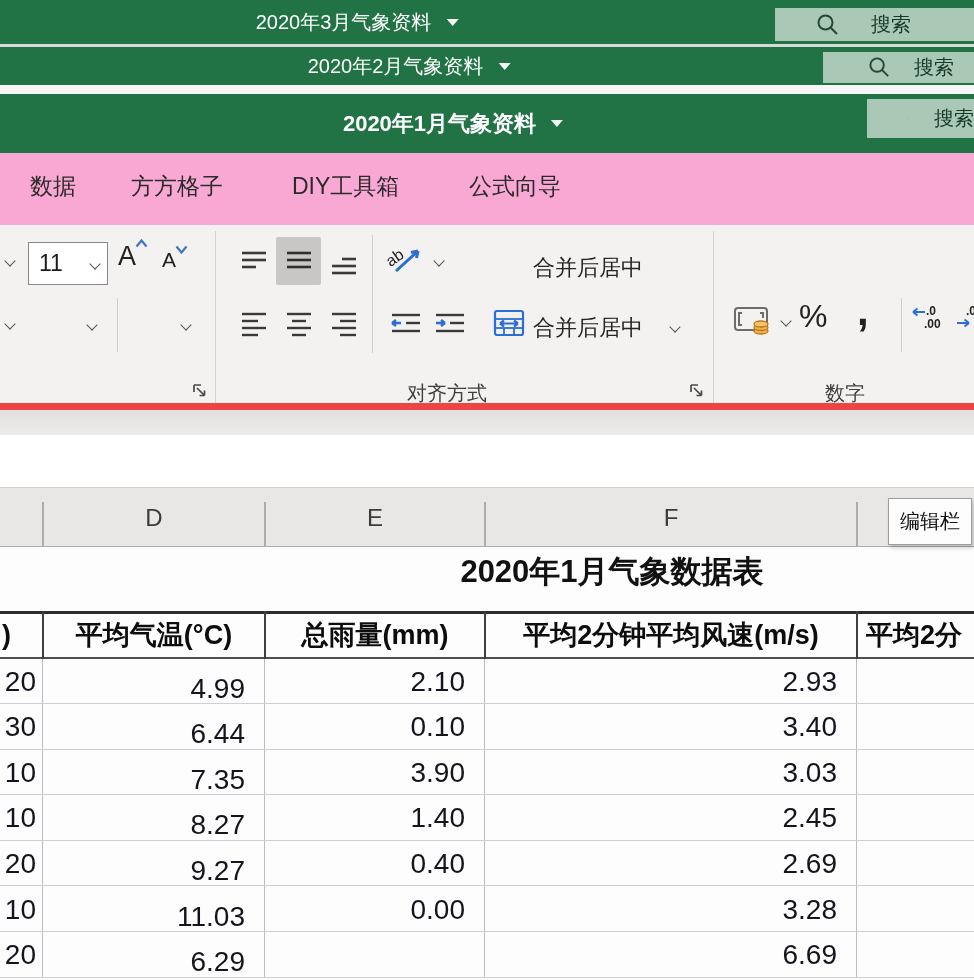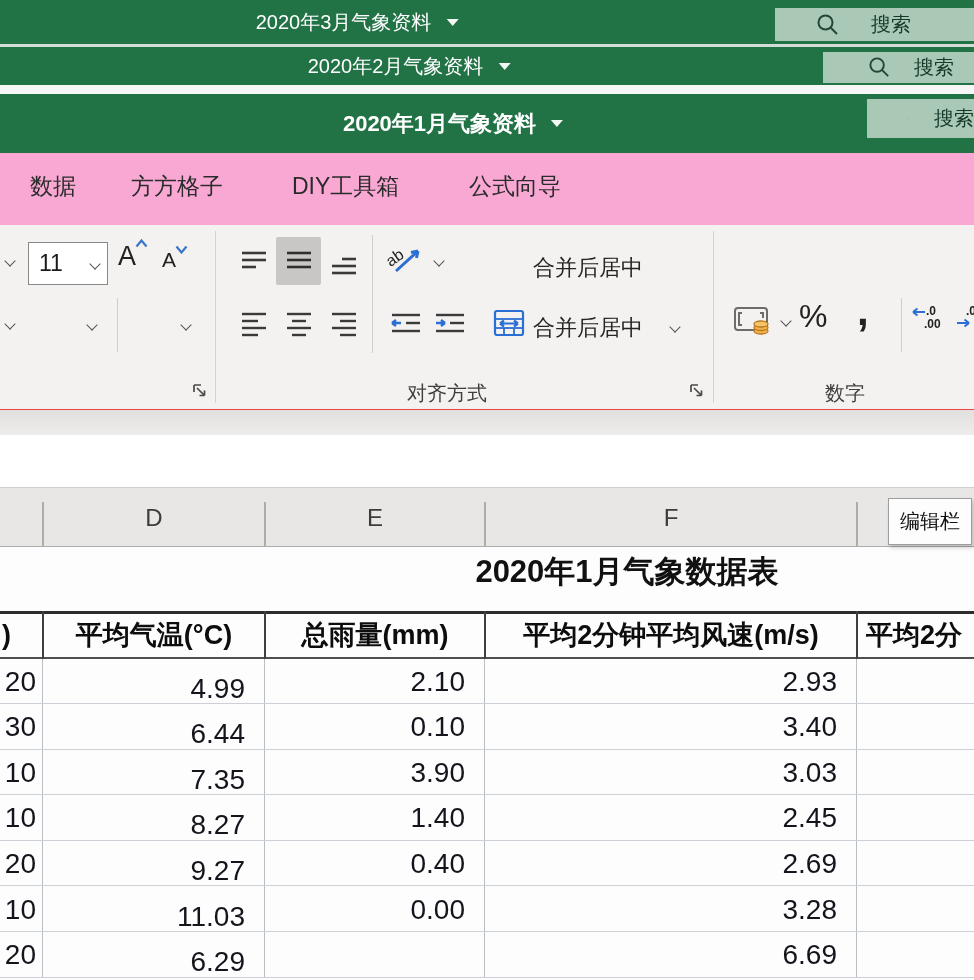--- a/index.html
+++ b/index.html
@@ -22,21 +22,21 @@
           border-top:7px solid #fff;margin-left:15px;opacity:.95;}
   .pill{position:absolute;background:#a9c9b6;display:flex;align-items:center;overflow:hidden;color:#16382a;}
   .pill .ptxt{font-size:20px;white-space:nowrap;}
   .rdo{position:absolute;left:55px;top:108px;width:30px;display:flex;flex-direction:column;align-items:center;cursor:pointer;}
   .rdo-bar{width:24px;height:3.5px;background:#fff;margin-bottom:4px;}
   .rdo-tri{width:0;height:0;border-left:9px solid transparent;border-right:9px solid transparent;border-top:8px solid #fff;}
 
   
   .tabrow{position:absolute;left:0;top:153px;width:974px;height:72px;background:#f9a8d4;}
   .rtab{position:absolute;top:18px;font-size:23px;color:#2b2b2b;white-space:nowrap;cursor:pointer;}
-  .ribbon{position:absolute;left:0;top:225px;width:974px;height:185px;background:#f3f2f0;border-bottom:1px solid #ef4444;}
+  .ribbon{position:absolute;left:0;top:225px;width:974px;height:185px;background:#f3f2f0;border-bottom:7px solid #ef4444;}
   .gdiv{position:absolute;width:1px;background:#d5d3d1;}
   .chev{display:inline-block;width:8px;height:8px;border-right:1.7px solid #555;border-bottom:1.7px solid #555;transform:rotate(45deg);}
   .chevbox{position:absolute;width:14px;height:14px;display:flex;justify-content:center;cursor:pointer;}
   .sizebox{position:absolute;left:28px;top:242px;width:80px;height:43px;background:#fff;border:1px solid #8a8886;
            display:flex;align-items:center;padding-left:10px;cursor:text;}
   .sizebox .sval{font-size:23px;color:#1a1a1a;flex:1;}
   .afont{position:absolute;cursor:pointer;}
   .afont .A{font-size:27px;color:#222;}
   .afont.small .A{font-size:21px;}
   .fcolor{position:absolute;left:45px;top:301px;width:32px;cursor:pointer;text-align:center;}
@@ -67,21 +67,21 @@
   .fxbar{position:absolute;left:0;top:435px;width:974px;height:53px;background:#fff;border-bottom:1px solid #d0d0d0;cursor:text;}
   .colstrip{position:absolute;left:0;top:488px;width:974px;height:59px;background:#e8e7e5;border-bottom:1px solid #aeaca9;}
   .colsep{position:absolute;top:14px;width:2px;height:45px;background:#aeaca9;}
   .collabel{position:absolute;top:16px;font-size:24px;color:#3c3c3c;text-align:center;cursor:pointer;}
   .tooltip{position:absolute;left:888px;top:498px;width:84px;height:47px;background:#fdfdfd;border:1px solid #9e9e9e;
            box-shadow:2px 3px 4px rgba(0,0,0,.18);display:flex;align-items:center;justify-content:center;
            font-size:20px;color:#111;z-index:40;}
 
   
   .grid{position:absolute;left:0;top:547px;width:974px;height:433px;background:#fdfdfe;overflow:hidden;}
-  .sheet-title{position:absolute;left:302px;top:4px;width:650px;text-align:center;font-size:31px;font-weight:bold;color:#111;white-space:nowrap;}
+  .sheet-title{position:absolute;left:287px;top:4px;width:650px;text-align:center;font-size:31px;font-weight:bold;color:#111;white-space:nowrap;}
   .thead{position:absolute;left:0;top:64px;width:974px;height:47.5px;border-top:3px solid #2d2d2d;border-bottom:2px solid #4f4f4f;}
   .thead span{position:absolute;top:0;line-height:43px;font-size:27px;font-weight:bold;color:#0d0d0d;white-space:nowrap;}
   .trow{position:absolute;left:0;width:974px;height:45.6px;border-bottom:1px solid #ccd0d7;}
   .trow span{position:absolute;top:0;line-height:45px;font-size:28px;color:#14151c;text-align:right;white-space:nowrap;}
   .cL{left:0;width:36px;}
   .cD{left:50px;width:195px;margin-top:7px;}
   .cE{left:280px;width:185px;}
   .cF{left:500px;width:337px;}
   .vlh{position:absolute;top:64px;height:47.5px;width:2px;background:#3f3f3f;z-index:5;}
   .vld{position:absolute;top:111.5px;height:319px;width:1px;background:#b9bdc4;}

